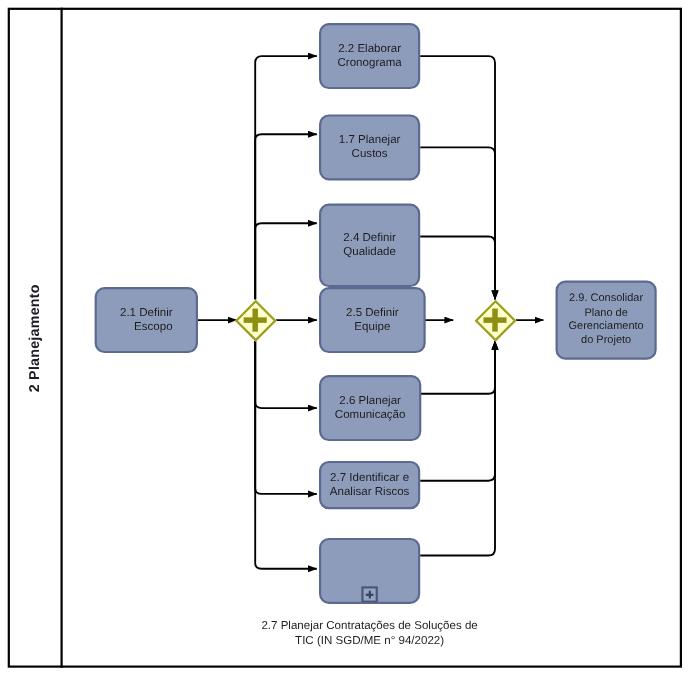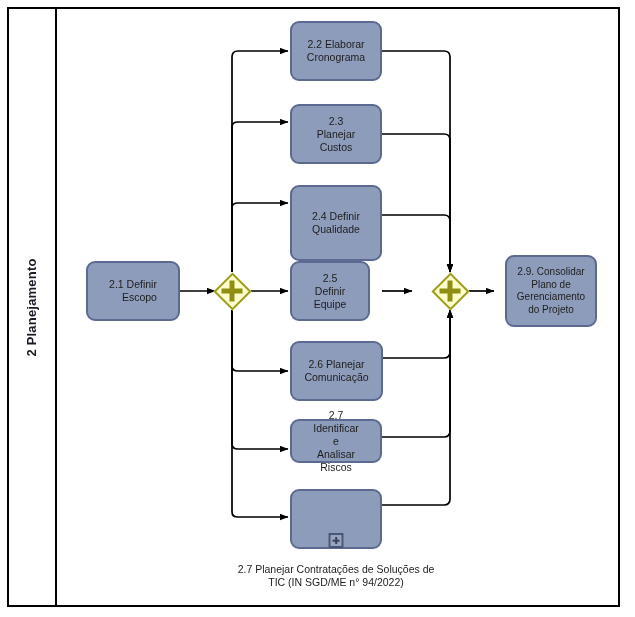--- a/index.html
+++ b/index.html
@@ -67,21 +67,21 @@
     background: #8e9cbb;
     border: 2px solid #5c6a91;
     border-radius: 9px;
     display: flex;
     align-items: center;
     justify-content: center;
     text-align: center;
     color: #1d1d1d;
     font-size: 10.5px;
     line-height: 13px;
-    padding: 2px 20px;
+    padding: 2px 0;
     white-space: pre-line;
   }
   .task.start-task { font-size: 10.5px; text-align: right; }
   .task.final-task { font-size: 10px; line-height: 12.5px; }
 
   
   .subprocess {
     position: absolute;
     box-sizing: border-box;
     background: #8e9cbb;
@@ -228,28 +228,28 @@
   <div class="gateway" style="left:213px; top:272px;">
     <div class="gw-diamond"></div>
     <div class="gw-plus" style="position:absolute; left:0; top:0; width:38px; height:38px;"></div>
   </div>
 
   <div class="task" style="left:290px; top:21px; width:92px; height:60px;">
     <span>2.2 Elaborar
 Cronograma</span>
   </div>
   <div class="task" style="left:290px; top:104px; width:92px; height:60px;">
-    <span>2.3 Planejar
+    <span>1.7 Planejar
 Custos</span>
   </div>
   <div class="task" style="left:290px; top:185px; width:92px; height:76px;">
     <span>2.4 Definir
 Qualidade</span>
   </div>
-  <div class="task" style="left:290px; top:261px; width:80px; height:60px;">
+  <div class="task" style="left:290px; top:261px; width:97px; height:60px;">
     <span>2.5 Definir
 Equipe</span>
   </div>
   <div class="task" style="left:290px; top:341px; width:93px; height:60px;">
     <span>2.6 Planejar
 Comunicação</span>
   </div>
   <div class="task" style="left:290px; top:419px; width:92px; height:44px;">
     <span>2.7 Identificar e
 Analisar Riscos</span>

